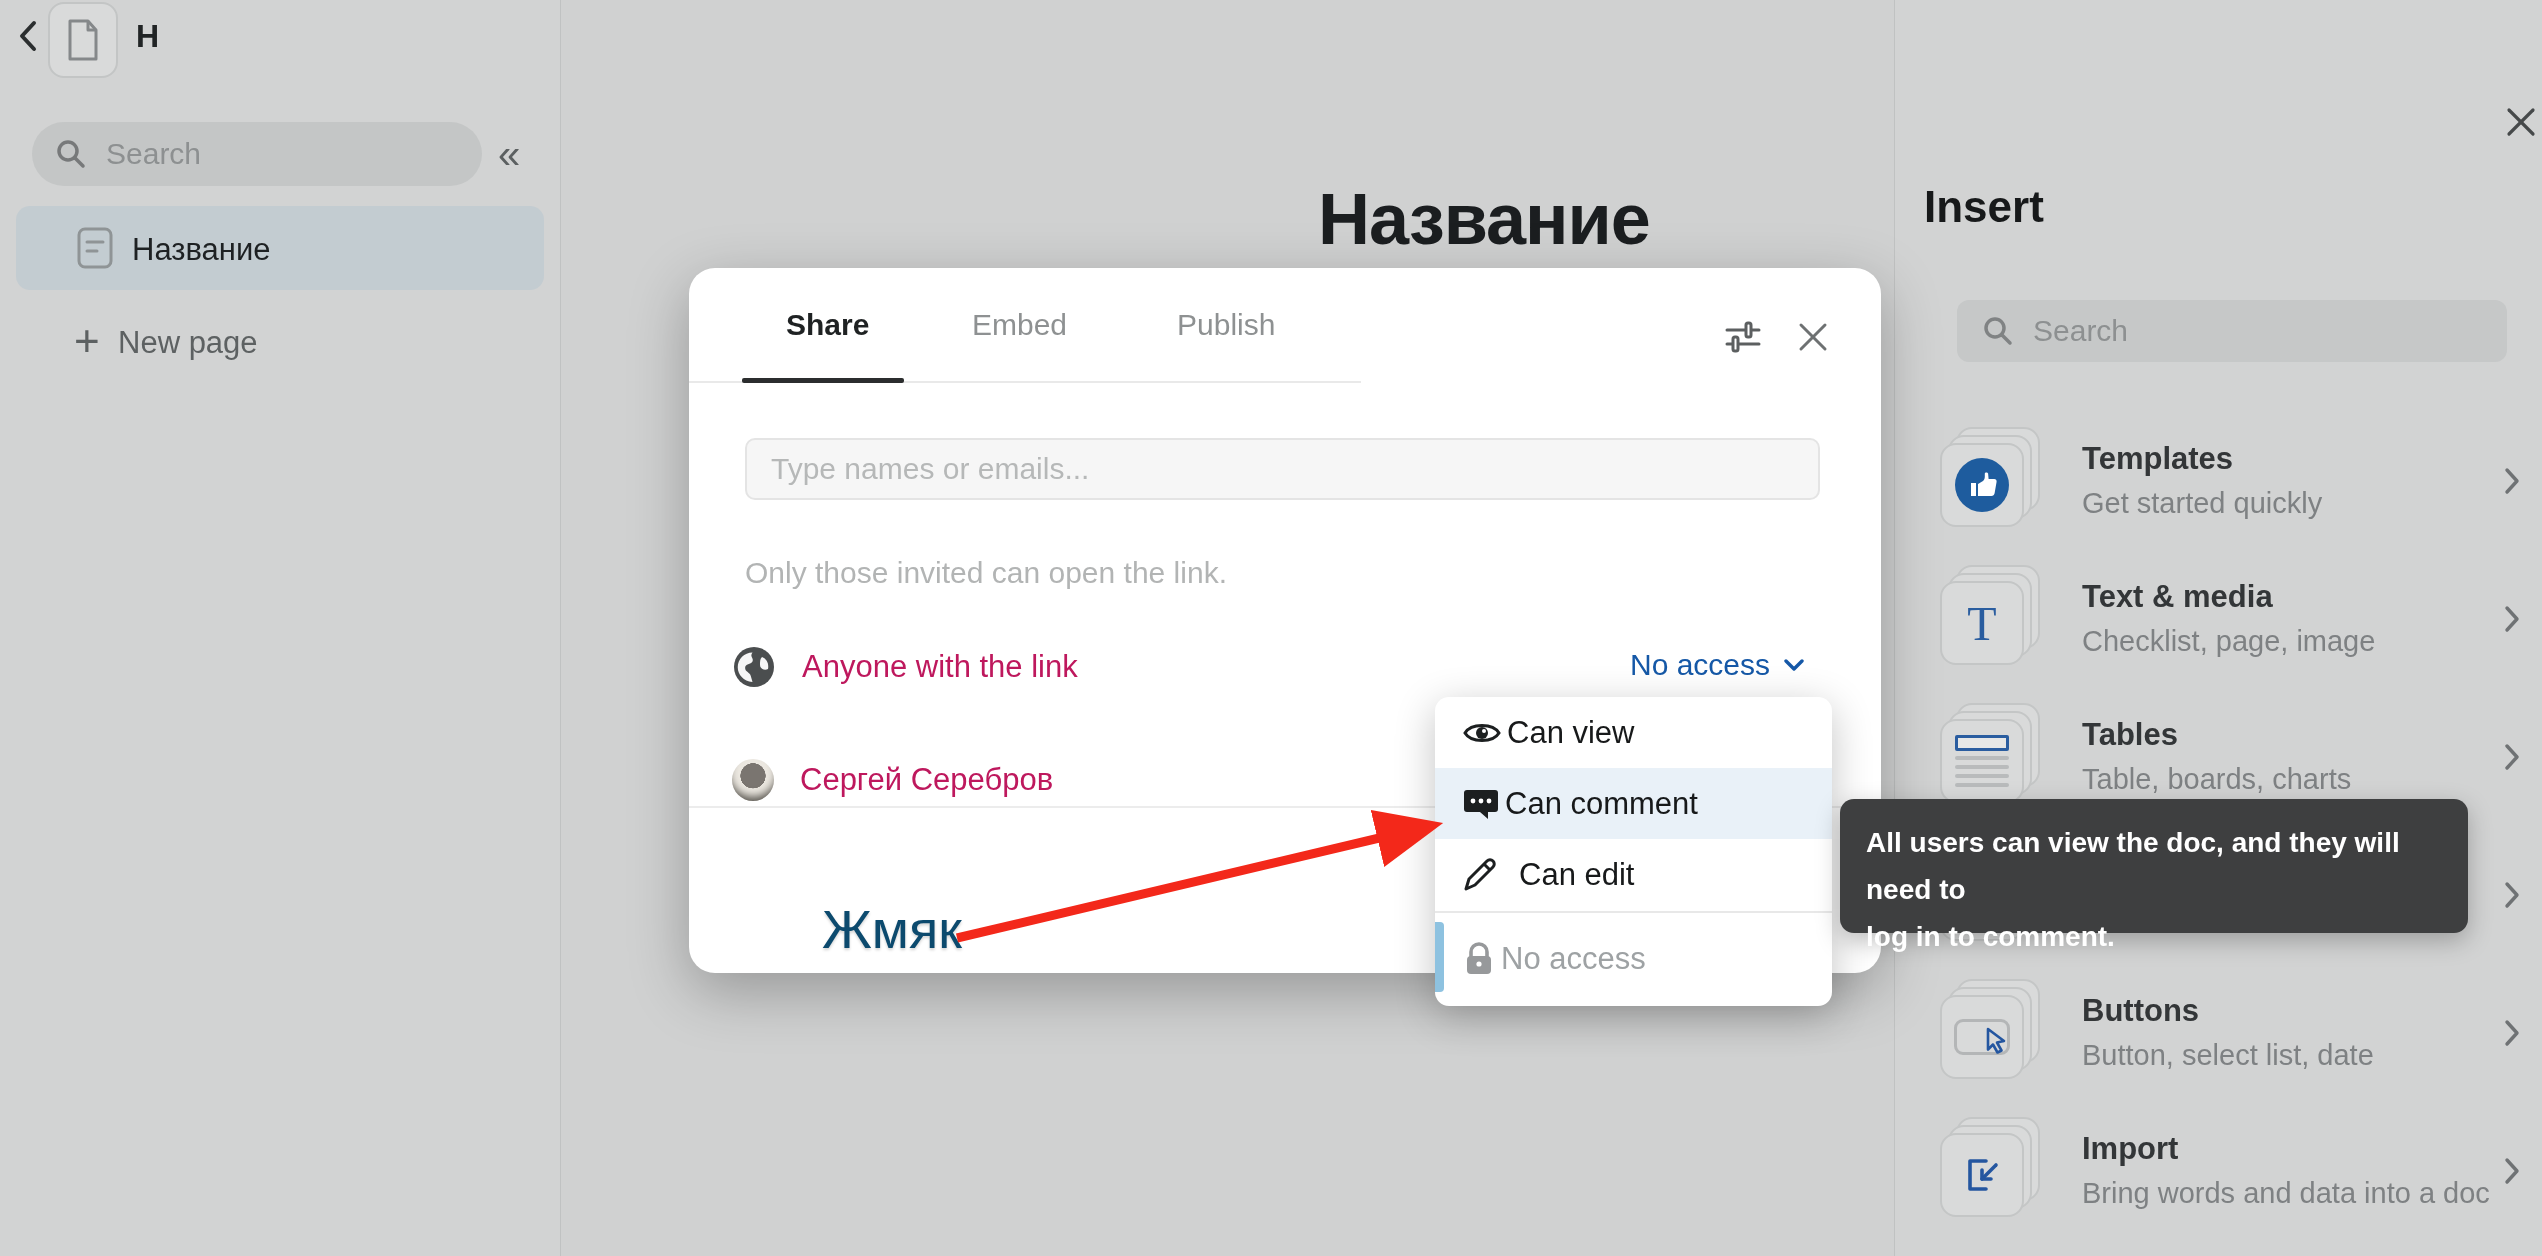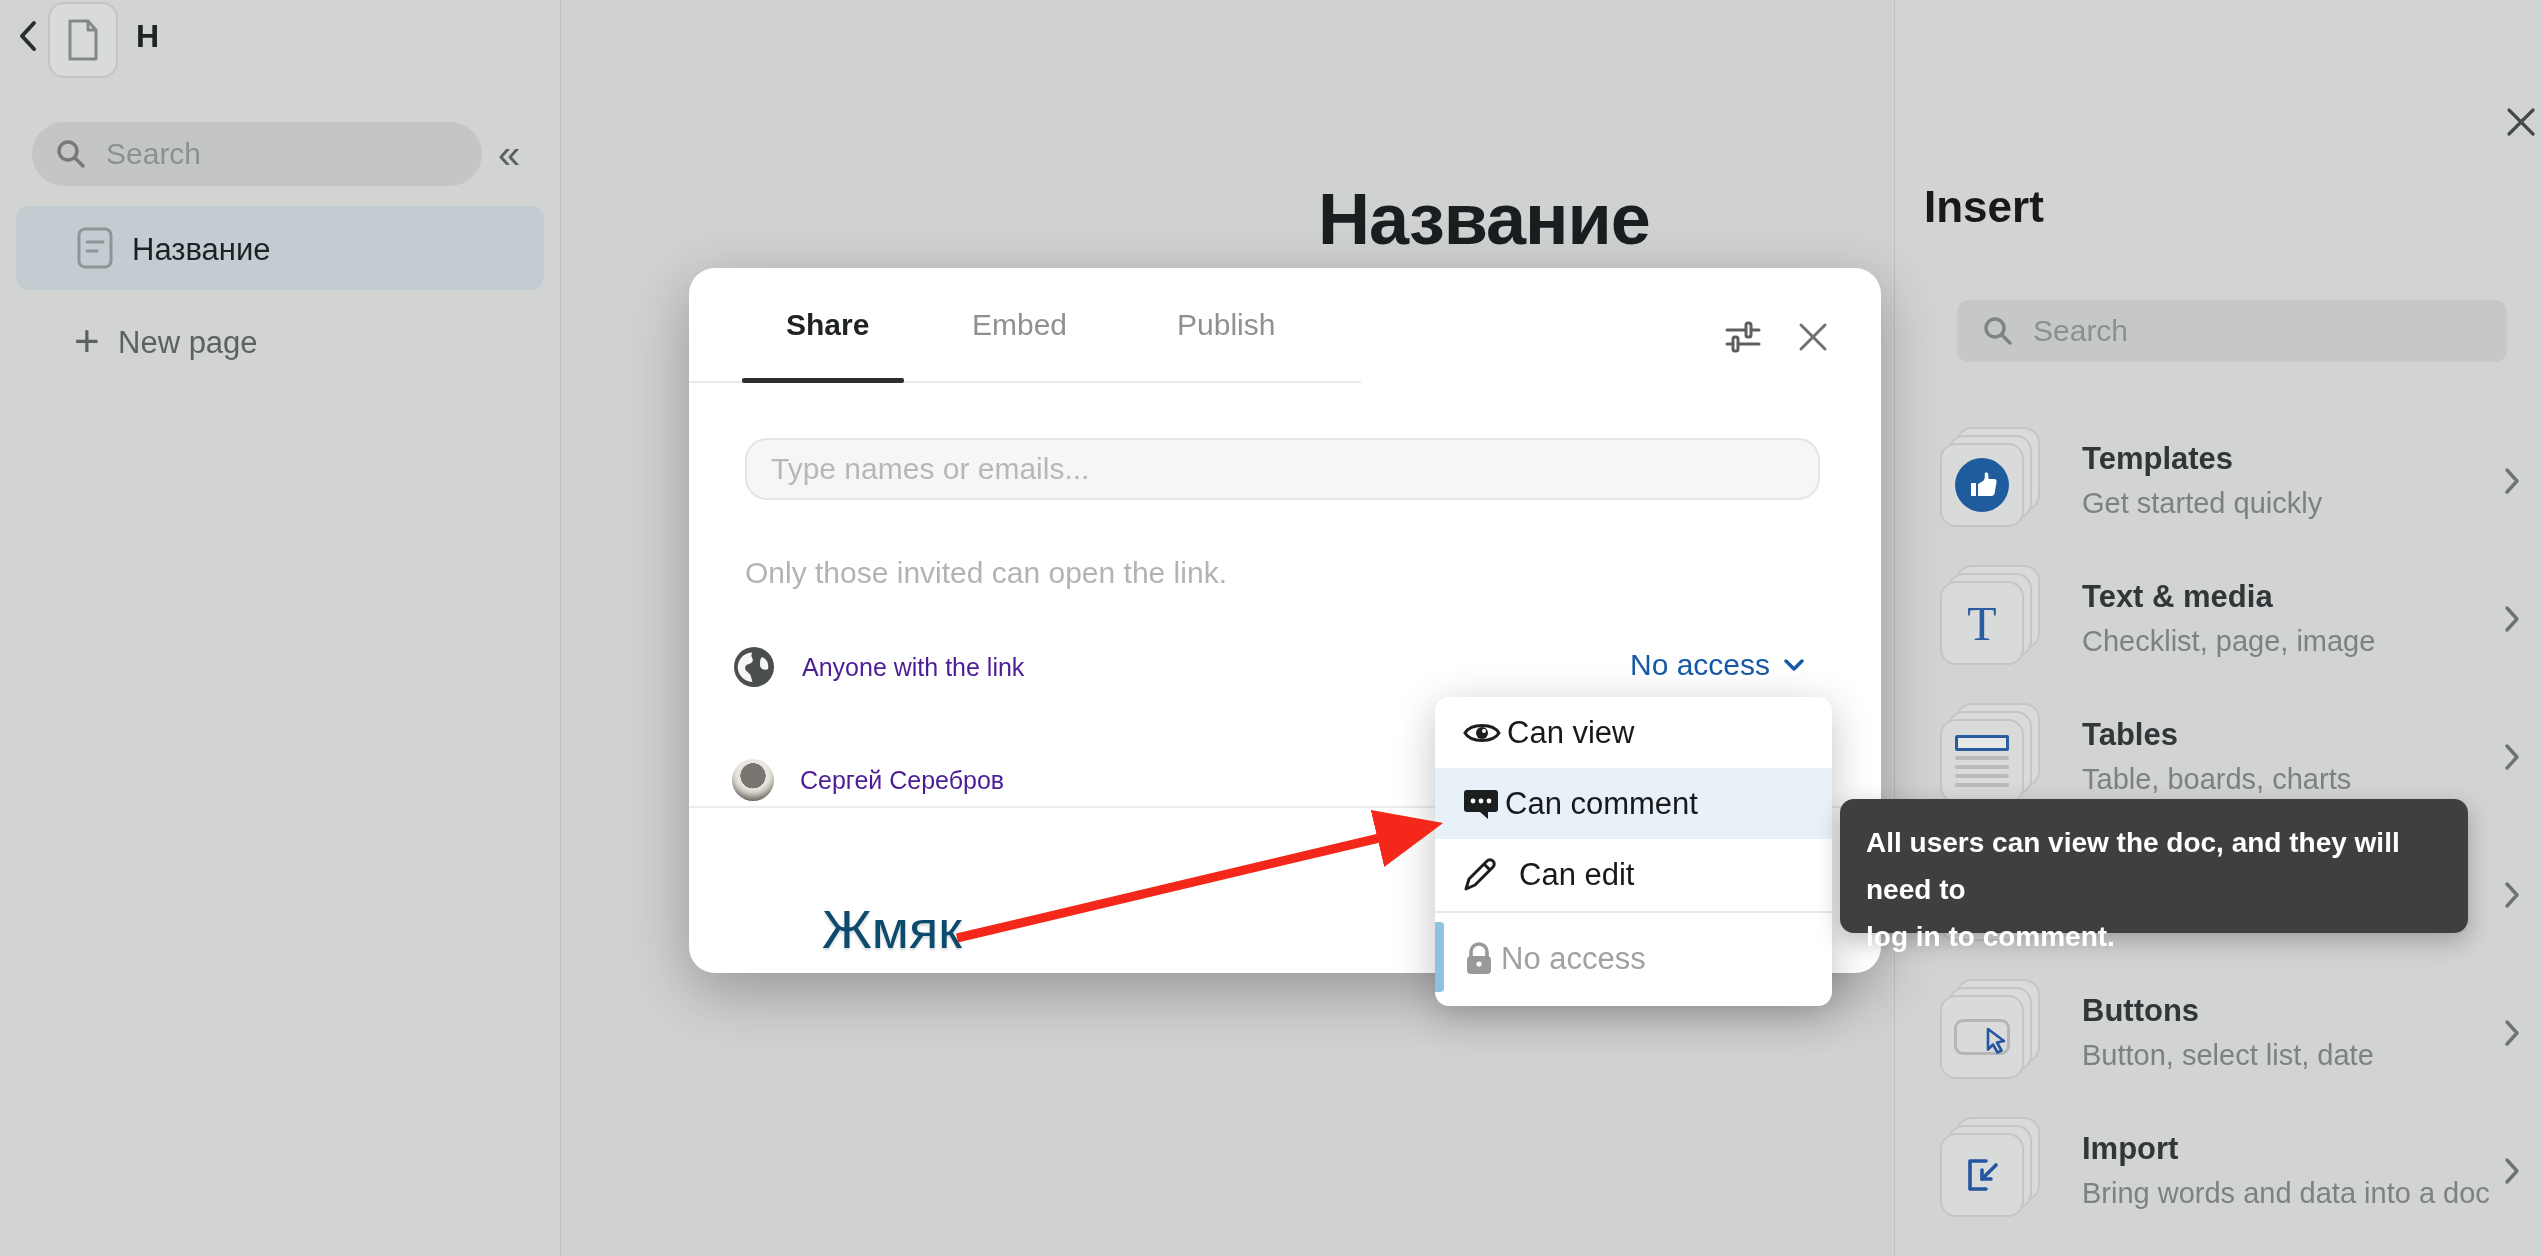--- a/index.html
+++ b/index.html
@@ -62,24 +62,24 @@
   .mini-btn{position:relative;width:56px;height:36px;}
   .mini-btn .shape{position:absolute;left:0;top:0;width:50px;height:30px;border:3px solid #b4b6b7;border-radius:9px;}
 
   
   .modal{position:absolute;left:689px;top:268px;width:1192px;height:705px;background:#ffffff;border-radius:26px;box-shadow:0 18px 60px rgba(0,0,0,.28);z-index:20;}
   .tab{position:absolute;top:308px;font-size:30px;color:#8e9192;cursor:pointer;z-index:21;}
   .tab.active{font-weight:700;color:#1f2223;}
   .tab-underline{position:absolute;left:742px;top:378px;width:162px;height:5px;background:#2b2d2e;border-radius:2px;z-index:22;}
   .tab-border{position:absolute;left:689px;top:381px;width:672px;height:2px;background:#e9e9e9;z-index:21;}
   .modal-tools{position:absolute;top:320px;cursor:pointer;z-index:21;}
-  .invite-input{position:absolute;left:745px;top:438px;width:1075px;height:62px;background:#f6f6f6;border:2px solid #e4e4e4;border-radius:22px;box-sizing:border-box;font-size:30px;color:#333;padding:8px 24px;font-family:inherit;z-index:21;}
+  .invite-input{position:absolute;left:745px;top:438px;width:1075px;height:62px;background:#f6f6f6;border:2px solid #e4e4e4;border-radius:10px;box-sizing:border-box;font-size:30px;color:#333;padding:8px 24px;font-family:inherit;z-index:21;}
   .invite-input::placeholder{color:#b6b8b8;}
   .invite-hint{position:absolute;left:745px;top:556px;font-size:30px;color:#b2b4b4;z-index:21;}
-  .share-row-label{font-size:25px;color:#4c1d95;}
+  .share-row-label{font-size:31px;color:#be185d;}
   .row-anyone{position:absolute;left:732px;top:645px;height:44px;display:flex;align-items:center;z-index:21;}
   .row-person{position:absolute;left:732px;top:758px;height:44px;display:flex;align-items:center;z-index:21;}
   .row-anyone .share-row-label,.row-person .share-row-label{margin-left:26px;}
   .person-avatar{width:42px;height:42px;border-radius:50%;
      background:radial-gradient(circle at 50% 40%, #7a7570 0 38%, #ece8e1 39% 100%);
      box-shadow:inset 0 -7px 8px -3px #5a5751;}
   .access-current{position:absolute;left:1630px;top:648px;display:flex;align-items:center;gap:14px;color:#1558a7;font-size:30px;cursor:pointer;z-index:21;}
   .modal-divider{position:absolute;left:689px;top:806px;width:1192px;height:2px;background:#ececec;z-index:21;}
 
   

